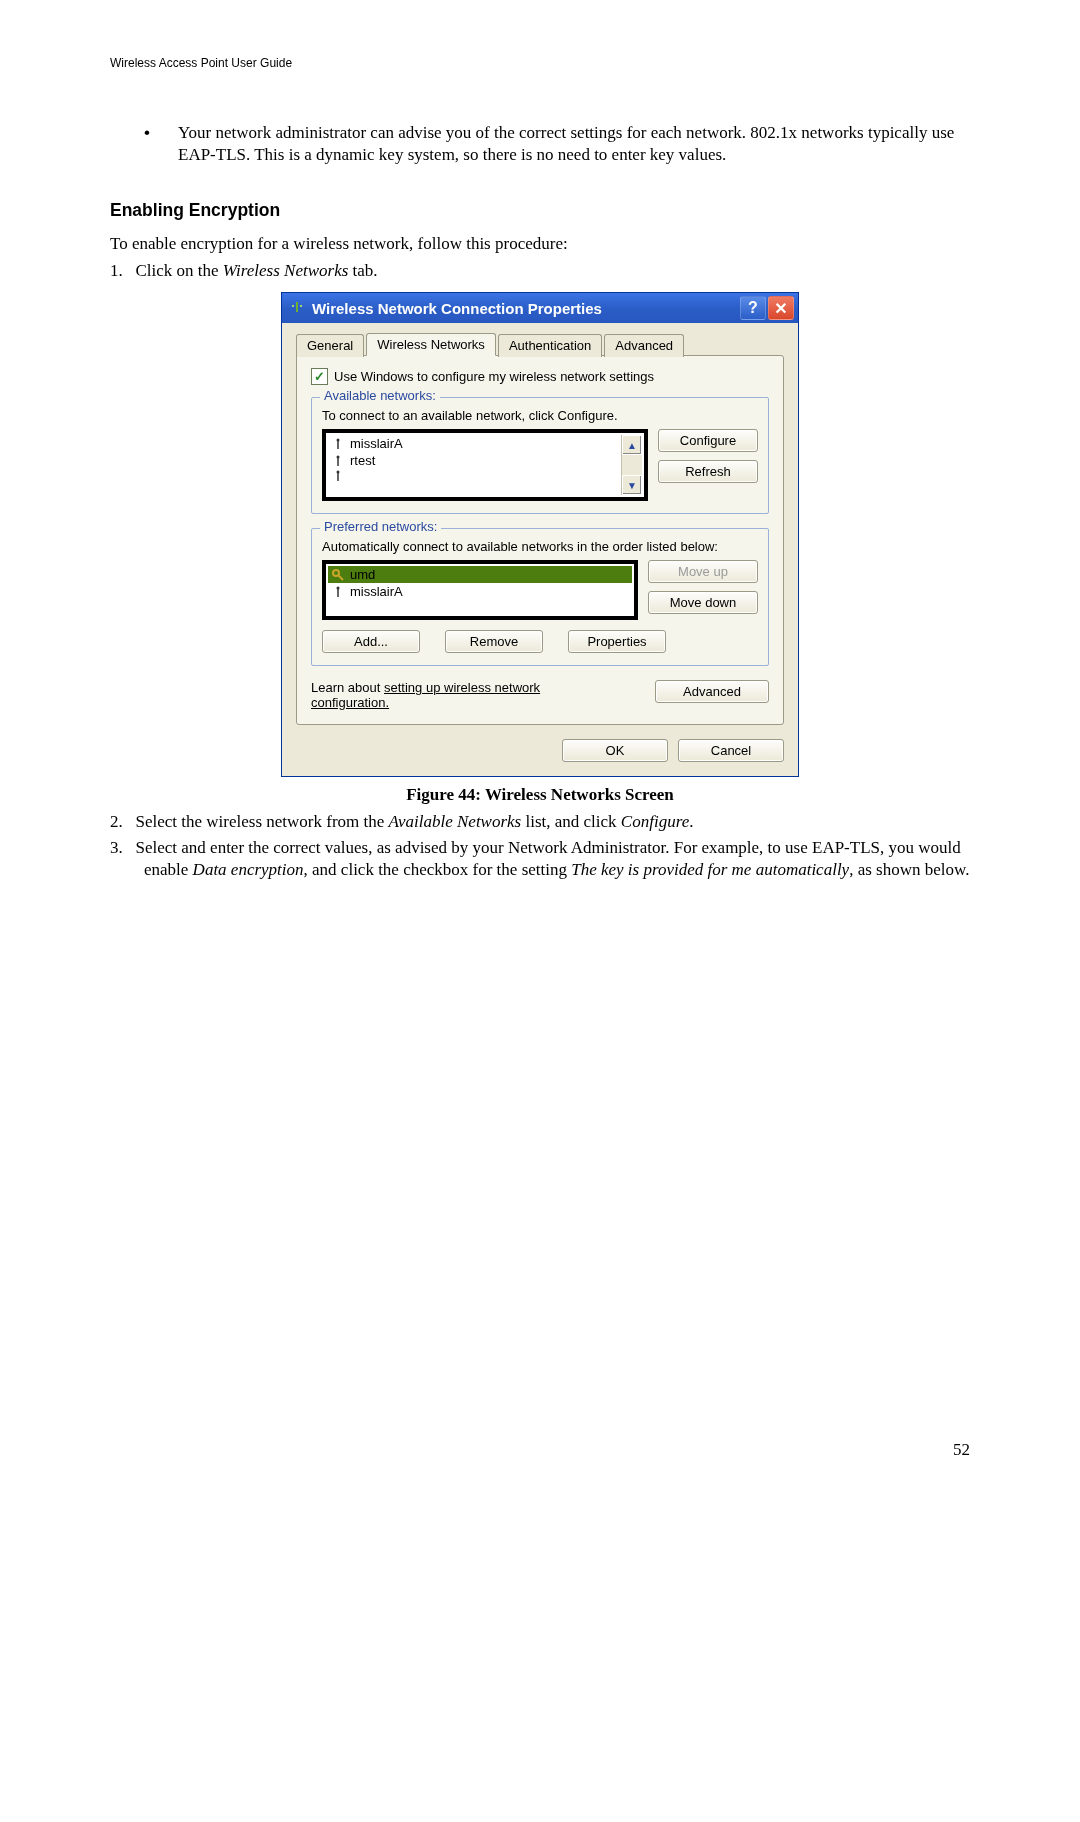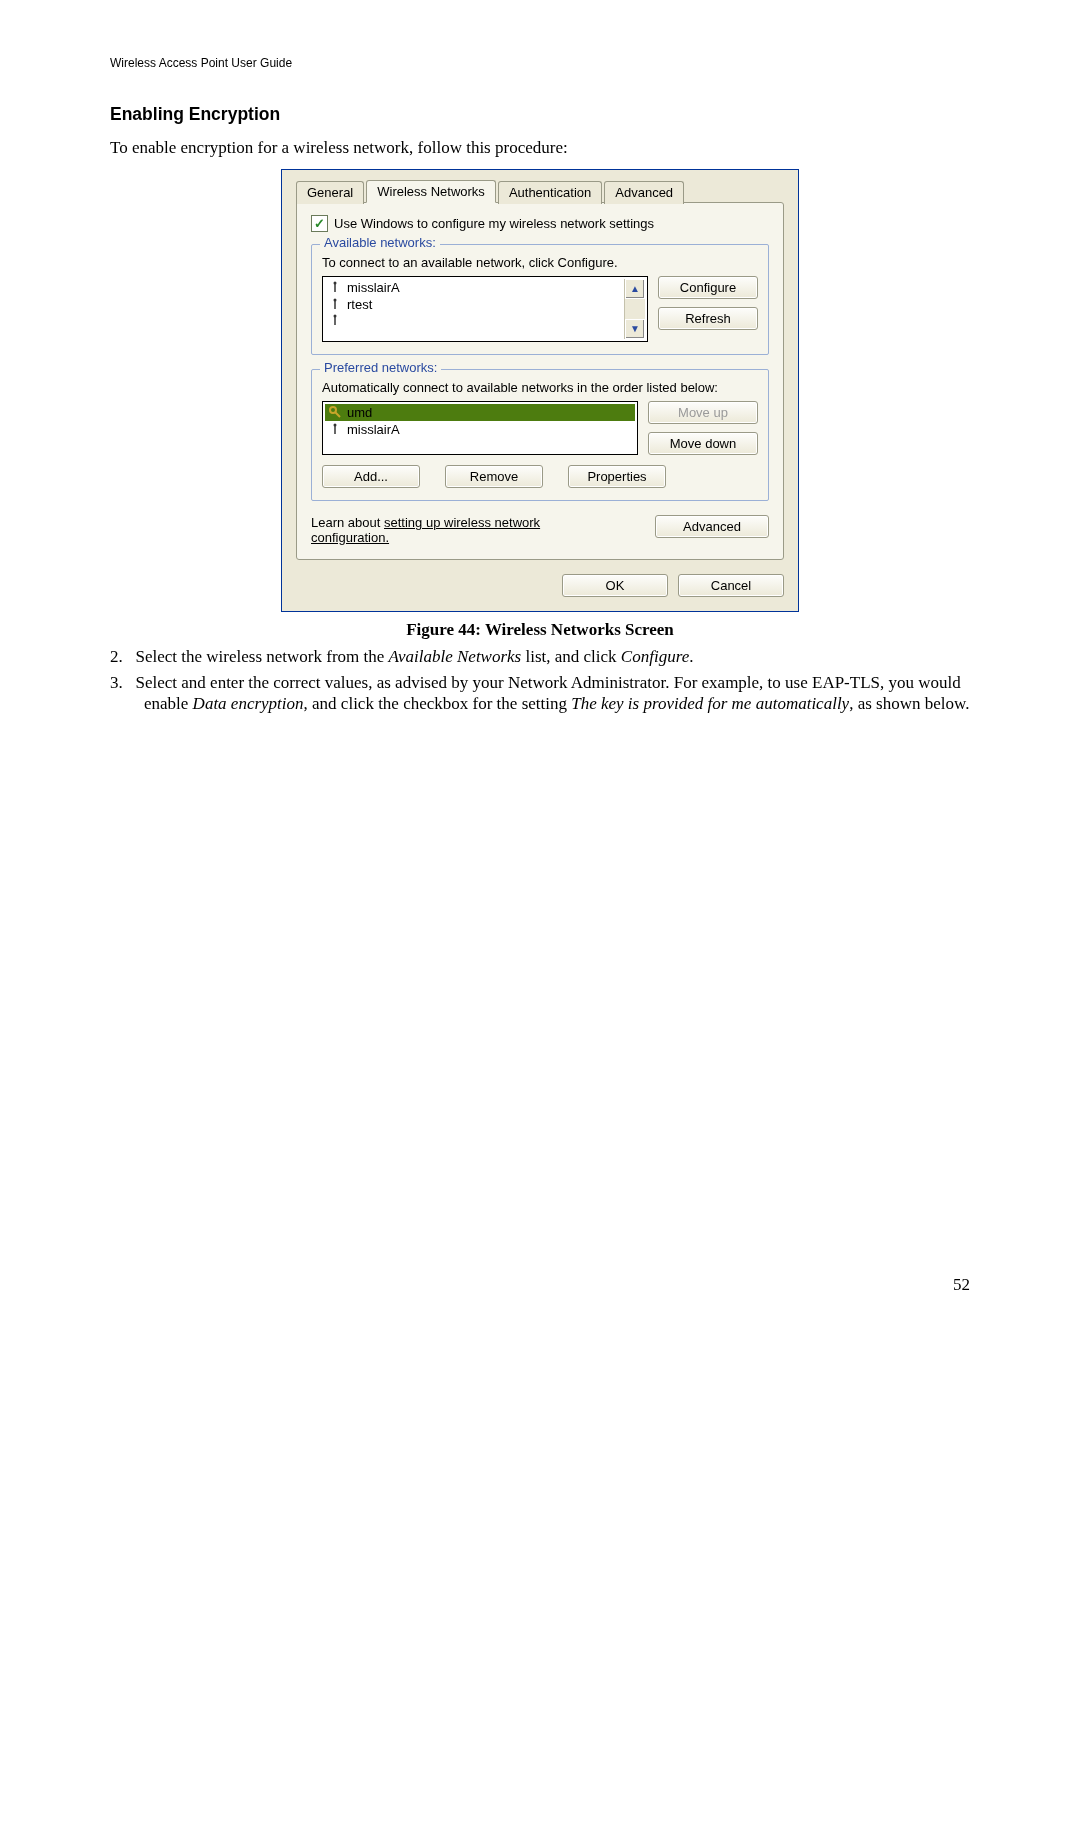--- a/index.html
+++ b/index.html
@@ -150,21 +150,21 @@
   }
   .group-desc {
     font-size: 13px;
     margin-bottom: 6px;
   }
   .list-row {
     display: flex; align-items: flex-start; gap: 10px;
   }
   .listbox {
     flex: 1;
-    border: 1px solid #000000;
+    border: 4px solid #000000;
     background: #fff;
     height: 60px;
     padding: 2px 2px;
     display: flex;
   }
   .listbox.small { height: 48px; }
   .list-items { flex:1; overflow:hidden; }
   .li {
     display: flex; align-items: center; gap: 6px;
     padding: 1px 4px;
@@ -219,28 +219,48 @@
     font-size:17px;
     margin-top: 560px;
   }
 </style>
 </head>
 <body>
 
 <div class="page">
   <div class="header-text">Wireless Access Point User Guide</div>
 
+  <div class="bullet-block">
+    <span class="dot">•</span><span>Your network administrator can advise you of the correct settings for each network. 802.1x networks typically use EAP-TLS. This is a dynamic key system, so there is no need to enter key values.</span>
+  </div>
 
   <div class="section-heading">Enabling Encryption</div>
 
   <div class="intro">To enable encryption for a wireless network, follow this procedure:</div>
 
+  <div class="num-list">
+    <div class="num-item">
+      <span>1.</span>&nbsp;&nbsp;&nbsp;<span>Click on the </span><span class="italic">Wireless Networks</span><span> tab.</span>
+    </div>
+  </div>
 
   <div class="figure-wrap">
     <div class="xp-window">
+      <div class="titlebar">
+        <span class="ti-icon">
+          <svg width="16" height="16" viewBox="0 0 16 16">
+              <rect x="7" y="2" width="2" height="10" fill="#6fae2e"></rect>
+              <rect x="3" y="5" width="2" height="2" fill="#a9d36f"></rect>
+              <rect x="11" y="5" width="2" height="2" fill="#a9d36f"></rect>
+            </svg>
+        </span>
+        <span class="title-text">Wireless Network Connection Properties</span>
+        <div class="tb-btn tb-help">?</div>
+        <div class="tb-btn tb-close">✕</div>
+      </div>
       <div class="client-area">
         <div class="tabs">
           <div class="tab">General</div>
           <div class="tab active">Wireless Networks</div>
           <div class="tab">Authentication</div>
           <div class="tab">Advanced</div>
         </div>
         <div class="panel">
           <div class="cb-row">
             <div class="cb-box">✓</div>

